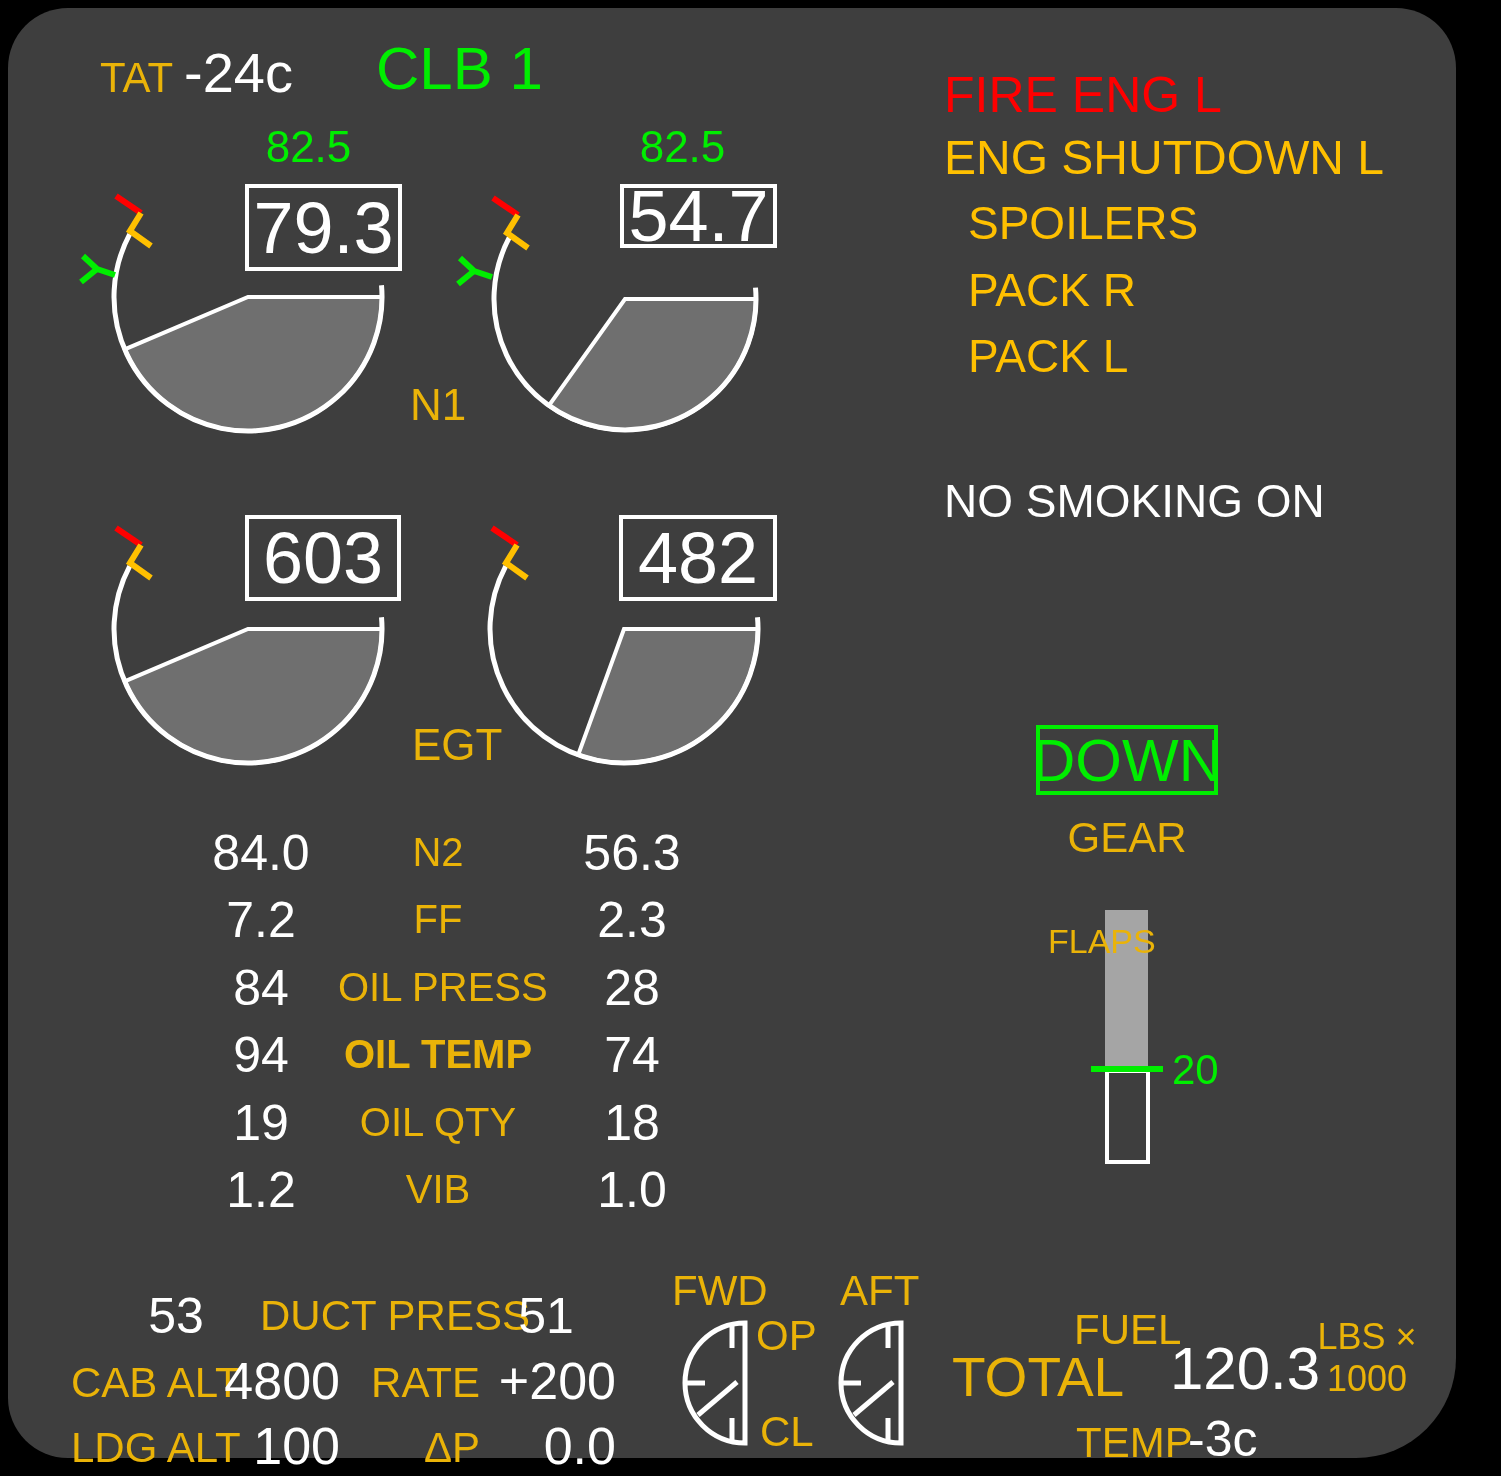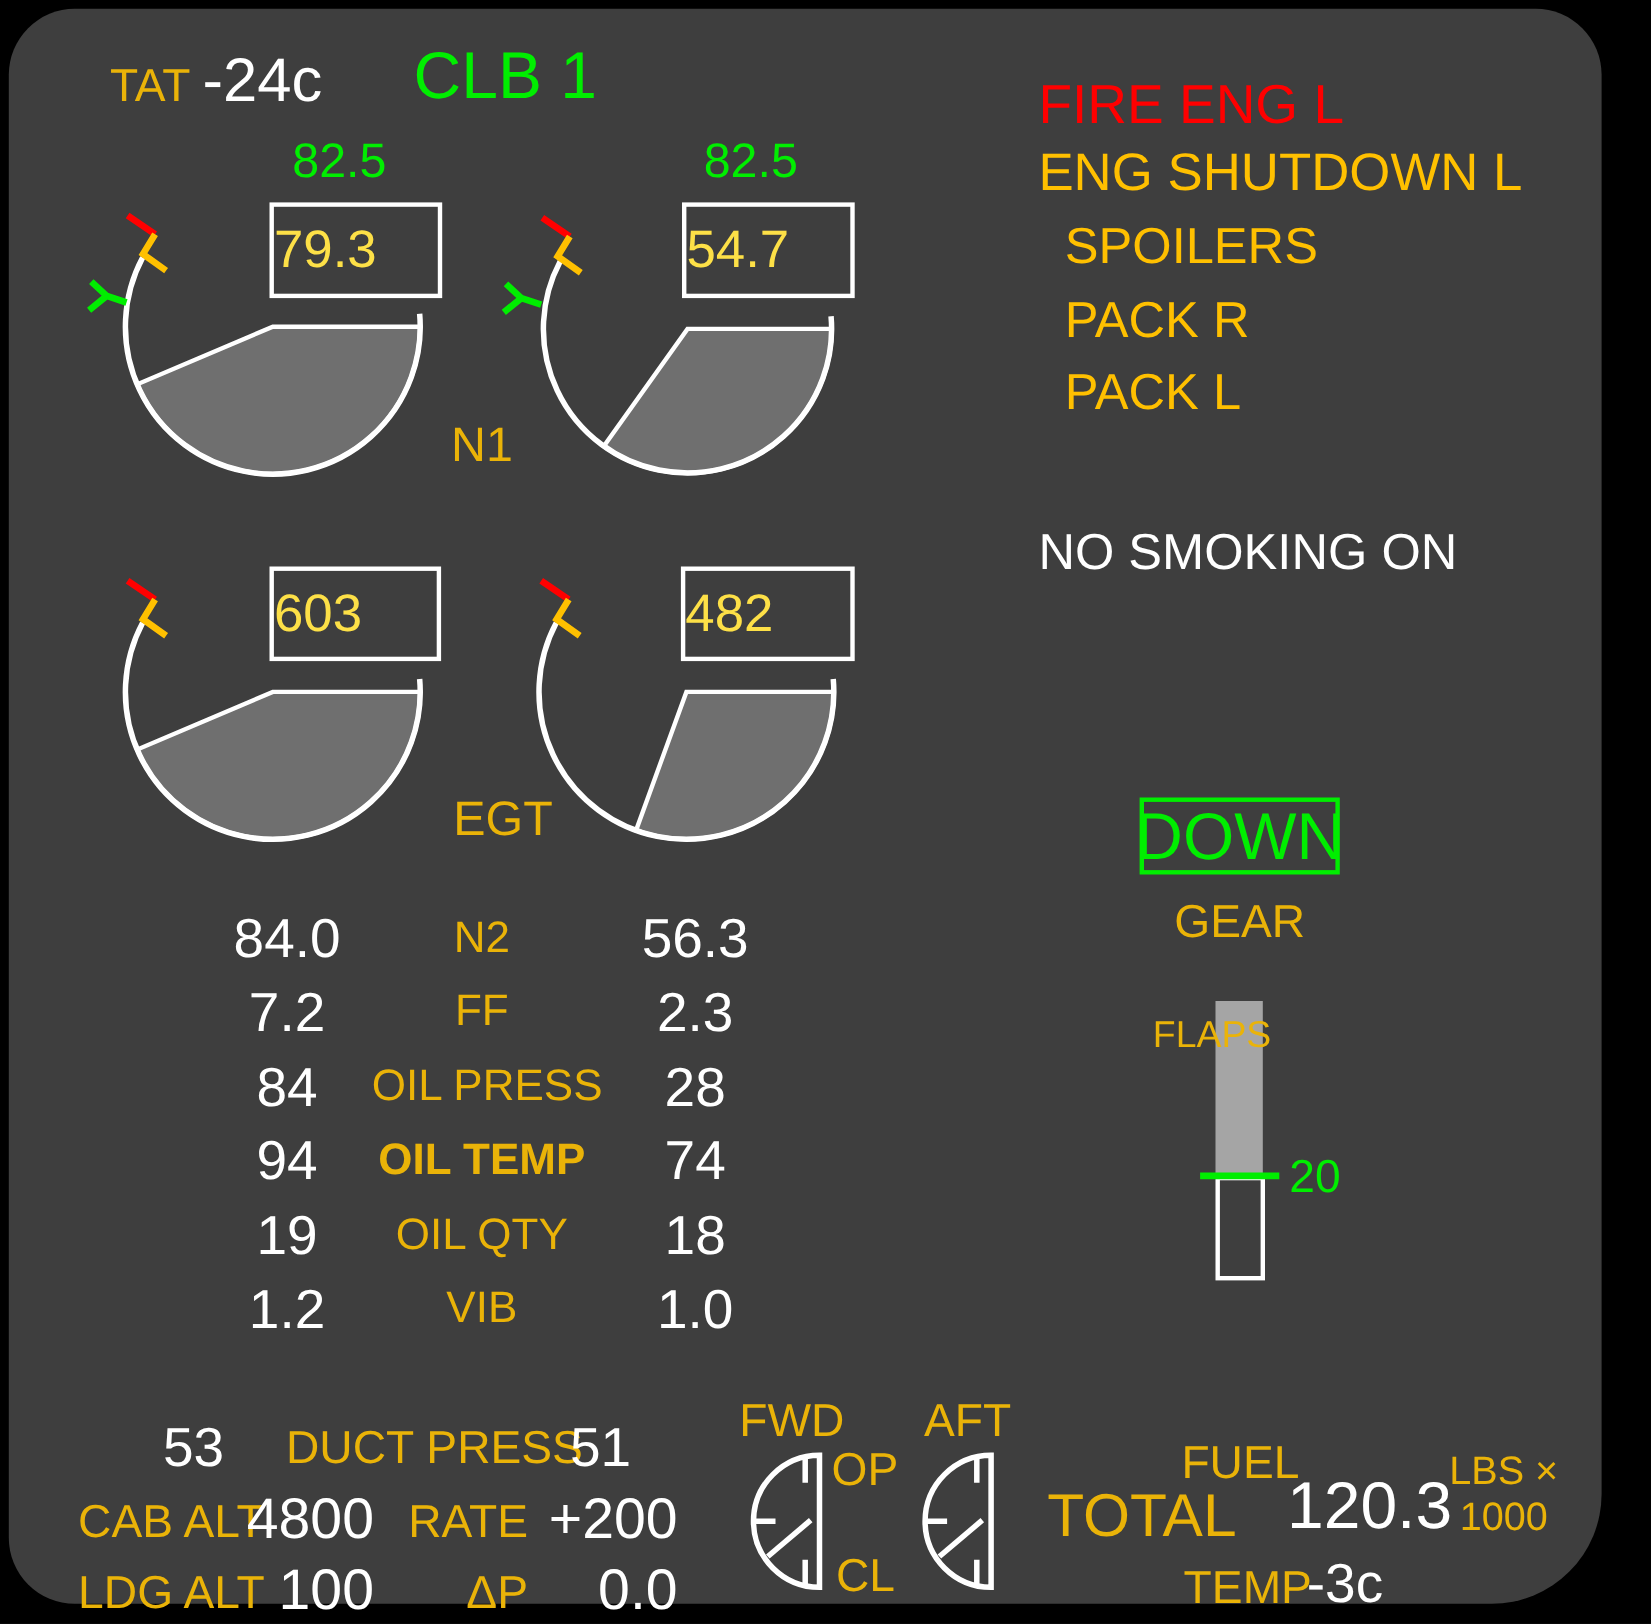--- a/index.html
+++ b/index.html
@@ -9,22 +9,22 @@
          background:#3E3E3E;border-radius:60px 60px 100px 60px;}
   .abs{position:absolute;white-space:pre;}
   .blue{color:#eab308;}
   .green{color:#00EE00;}
   .amber{color:#FFC000;}
   .red{color:#FF0000;}
   .white{color:#FFFFFF;}
   .ctr{text-align:center;}
   .rgt{text-align:right;}
   .readout-box{position:absolute;border:4px solid #fff;box-sizing:border-box;
-        display:flex;align-items:center;
-        color:#fde047;font-size:48px;}
+        display:flex;align-items:center;justify-content:center;
+        color:#ffffff;font-size:72px;}
   .gear-box{position:absolute;border:4px solid #00EE00;box-sizing:border-box;
         display:flex;align-items:center;justify-content:center;
         color:#00EE00;font-size:60px;}
   .flaps-letters{word-break:break-all;line-height:38.5px;}
   svg{position:absolute;left:0;top:0;}
 </style>
 </head>
 <body>
 
 <div class="panel">
@@ -91,21 +91,21 @@
   <div class="abs blue" style="left:92px;top:46px;font-size:42px;">TAT</div>
   <div class="abs white" style="left:176px;top:32px;font-size:56px;">-24c</div>
   <div class="abs green" style="left:368px;top:26px;font-size:60px;">CLB 1</div>
 
   <div class="abs green ctr" style="left:222px;top:114px;width:157px;font-size:44px;">82.5</div>
   <div class="abs green ctr" style="left:596px;top:114px;width:157px;font-size:44px;">82.5</div>
 
   <div class="readout-box" style="left:237px;top:176px;width:157px;height:87px;">
     <span>79.3</span>
   </div>
-  <div class="readout-box" style="left:612px;top:176px;width:157px;height:87px;">
+  <div class="readout-box" style="left:612px;top:176px;width:157px;height:64px;">
     <span>54.7</span>
   </div>
   <div class="abs blue" style="left:402px;top:372px;font-size:44px;">N1</div>
 
   <div class="readout-box" style="left:237px;top:507px;width:156px;height:86px;">
     <span>603</span>
   </div>
   <div class="readout-box" style="left:611px;top:507px;width:158px;height:86px;">
     <span>482</span>
   </div>

